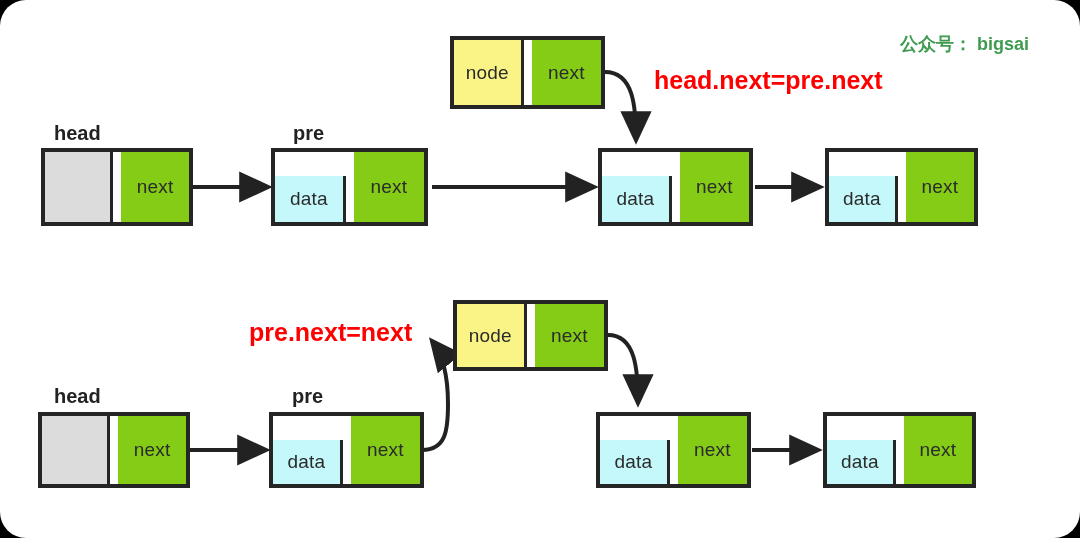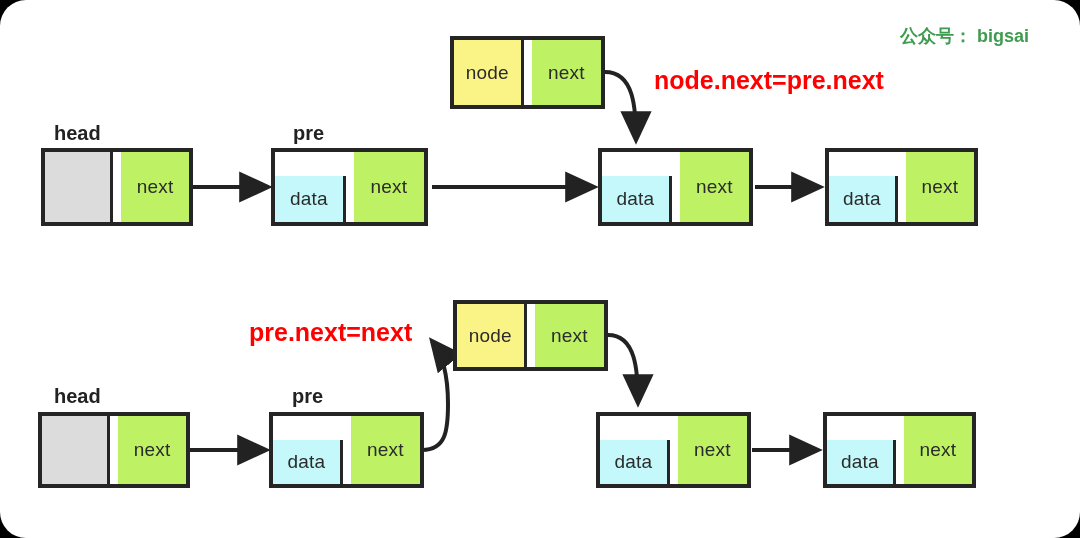--- a/index.html
+++ b/index.html
@@ -44,21 +44,21 @@
     justify-content: center;
     font-size: 19px;
     color: #2b2b2b;
     font-family: "Liberation Sans", sans-serif;
     letter-spacing: 0.2px;
   }
   .cell.left {
     border-right: 3px solid #252525;
   }
   .c-gray  { background: #dcdcdc; }
-  .c-pink  { background: #bef264; }
+  .c-pink  { background: #84cc16; }
   .c-cyan  { background: #c5f8fb; margin-top: 24px; }
   .c-yellow{ background: #faf486; }
   .ptr-label {
     position: absolute;
     font-size: 20px;
     font-weight: bold;
     color: #222222;
     font-family: "Liberation Sans", sans-serif;
   }
   .annotation {
@@ -100,28 +100,28 @@
 
     <line x1="189" y1="450" x2="266" y2="450" stroke="#222222" stroke-width="4" marker-end="url(#arrowhead)"></line>
 
     <path d="M 422 450 C 446 450 448 430 448 404 C 448 378 444 356 432 341" fill="none" stroke="#222222" stroke-width="4" marker-end="url(#arrowhead)"></path>
 
     <path d="M 608 335 C 636 335 638 371 638 403" fill="none" stroke="#222222" stroke-width="4" marker-end="url(#arrowhead)"></path>
 
     <line x1="752" y1="450" x2="818" y2="450" stroke="#222222" stroke-width="4" marker-end="url(#arrowhead)"></line>
   </svg>
 
-  <div class="watermark" style="left:900px; top:24px;">公众号： bigsai</div>
+  <div class="watermark" style="left:900px; top:32px;">公众号： bigsai</div>
 
   <div class="node" style="left:450px; top:36px; width:155px; height:73px;">
     <div class="cell left c-yellow" style="width:74px;">node</div>
     <div class="cell c-pink" style="width:74px;">next</div>
   </div>
 
-  <div class="annotation" style="left:654px; top:66px;">node.next=pre.next</div>
+  <div class="annotation" style="left:654px; top:66px;">head.next=pre.next</div>
 
   <div class="ptr-label" style="left:54px; top:122px;">head</div>
   <div class="node" style="left:41px; top:148px; width:152px; height:78px;">
     <div class="cell left c-gray" style="width:72px;"></div>
     <div class="cell c-pink" style="width:72px;">next</div>
   </div>
 
   <div class="ptr-label" style="left:293px; top:122px;">pre</div>
   <div class="node" style="left:271px; top:148px; width:157px; height:78px;">
     <div class="cell left c-cyan" style="width:75px;">data</div>

